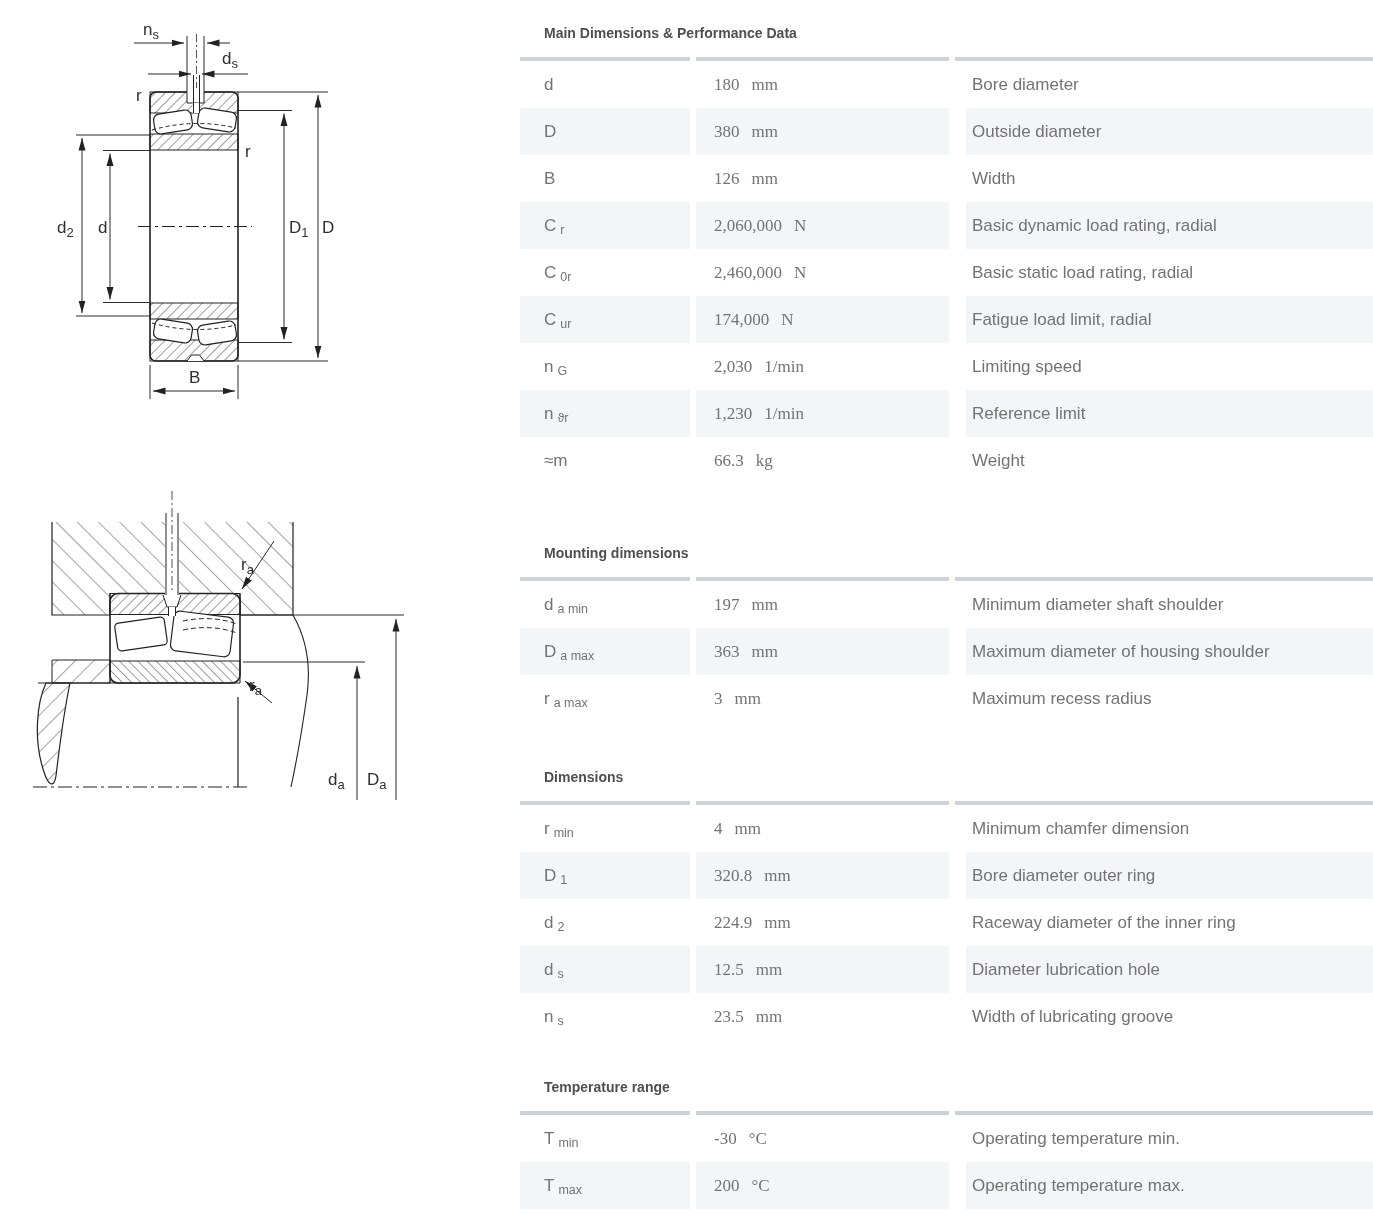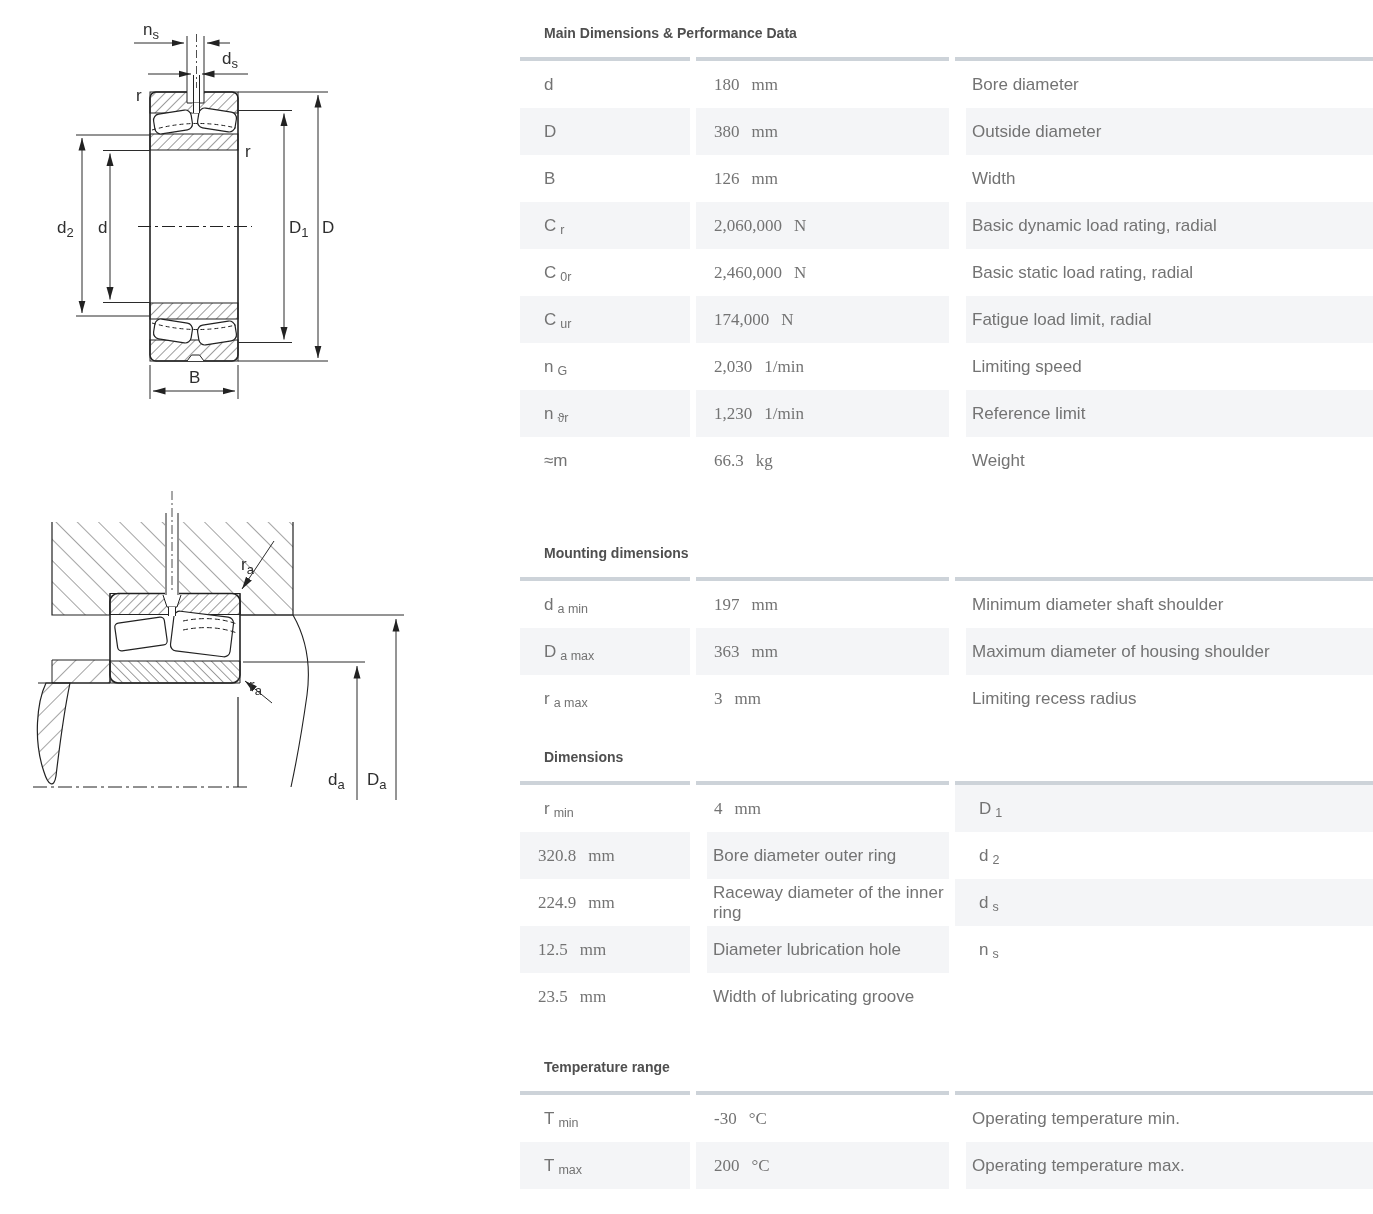--- a/index.html
+++ b/index.html
@@ -16,21 +16,21 @@
   }
   
   .right-panel{position:absolute;left:520px;top:0;width:853px;}
   .spec-section{display:grid;grid-template-columns:170px 253px 1fr;column-gap:6px;}
   .sec-title{
     grid-column:1/-1;font-size:14px;font-weight:bold;color:var(--heading);
     line-height:26px;margin:0 0 11px 24px;
   }
   .sec-0 .sec-title{margin-top:20px;}
   .sec-1 .sec-title{margin-top:56px;}
-  .sec-2 .sec-title{margin-top:22px;}
+  .sec-2 .sec-title{margin-top:42px;}
   .sec-3 .sec-title{margin-top:34px;}
   .sep{height:4px;background:var(--sep);}
   .cell{height:47px;display:flex;align-items:center;font-size:17px;color:var(--text);}
   .cell.alt{background:var(--rowalt);}
   .c1{padding-left:24px;}
   .c2{padding-left:18px;font-family:Liberation Serif, serif;}
   .c3{padding-left:6px;margin-left:11px;}
   .sub{font-size:12.5px;margin-left:4px;position:relative;top:4px;white-space:pre;}
   .unit{margin-left:12px;}
   
@@ -327,38 +327,41 @@
 
   <div class="cell c1">
         <span class="sym">r</span>
         <span class="sub">a max</span>
       </div>
   <div class="cell c2">
         <span class="val">3</span>
         <span class="unit">mm</span>
       </div>
   <div class="cell c3">
-        <span>Limiting recess radius</span>
+        <span>Maximum recess radius</span>
       </div>
 </section>
 
   <section class="spec-section sec-2">
     <h2 class="sec-title">Dimensions</h2>
     <div class="sep"></div>
     <div class="sep"></div>
     <div class="sep"></div>
 
   <div class="cell c1">
         <span class="sym">r</span>
         <span class="sub">min</span>
       </div>
   <div class="cell c2">
         <span class="val">4</span>
         <span class="unit">mm</span>
       </div>
+  <div class="cell c3">
+        <span>Minimum chamfer dimension</span>
+      </div>
 
   <div class="cell c1 alt">
         <span class="sym">D</span>
         <span class="sub">1</span>
       </div>
   <div class="cell c2 alt">
         <span class="val">320.8</span>
         <span class="unit">mm</span>
       </div>
   <div class="cell c3 alt">

